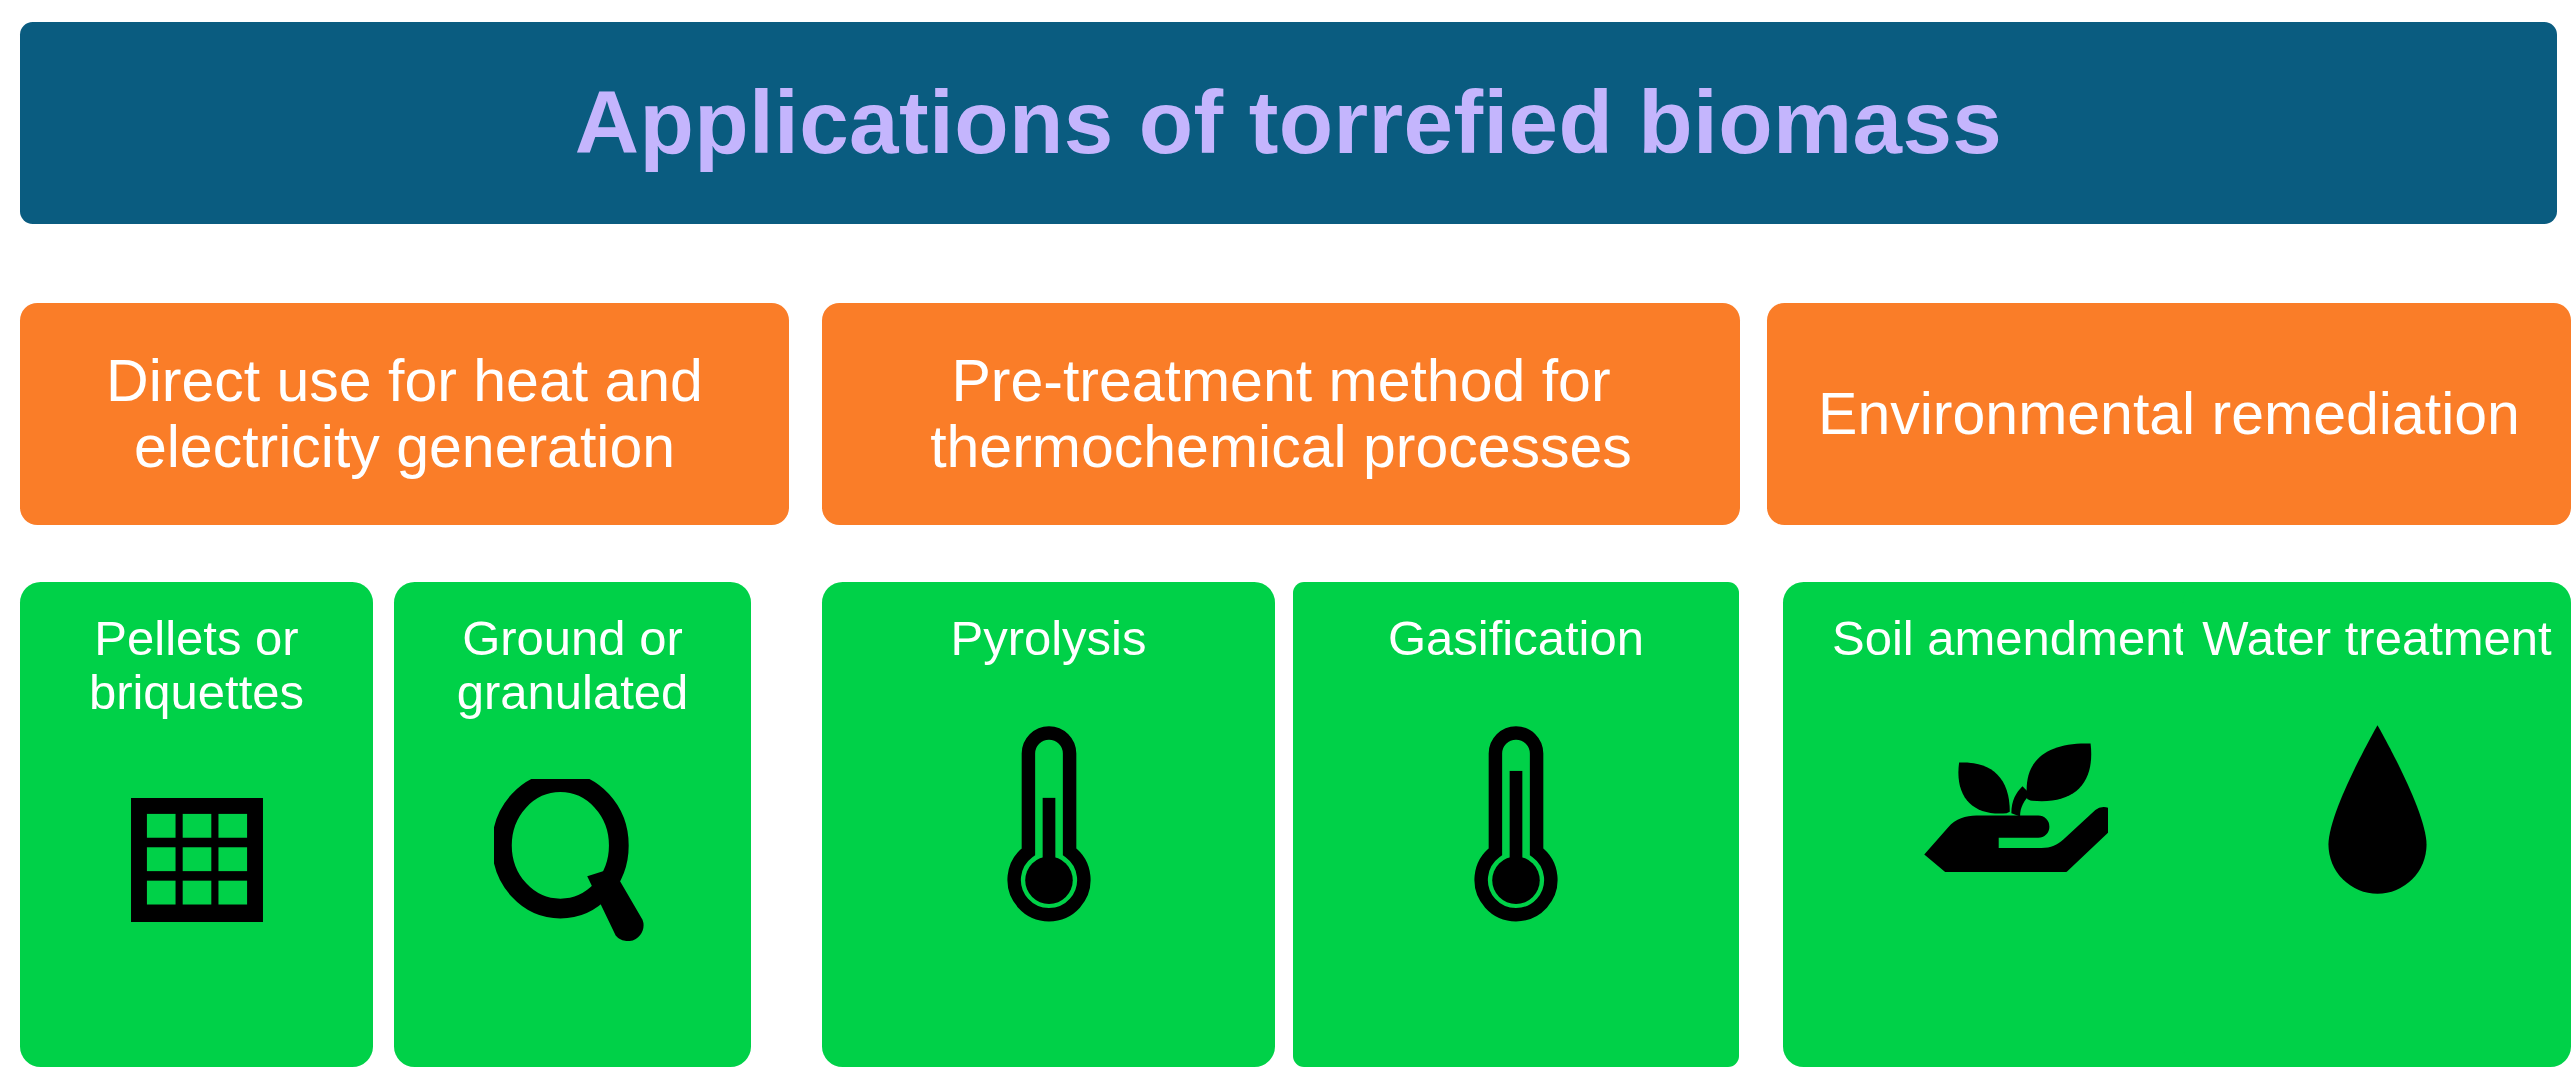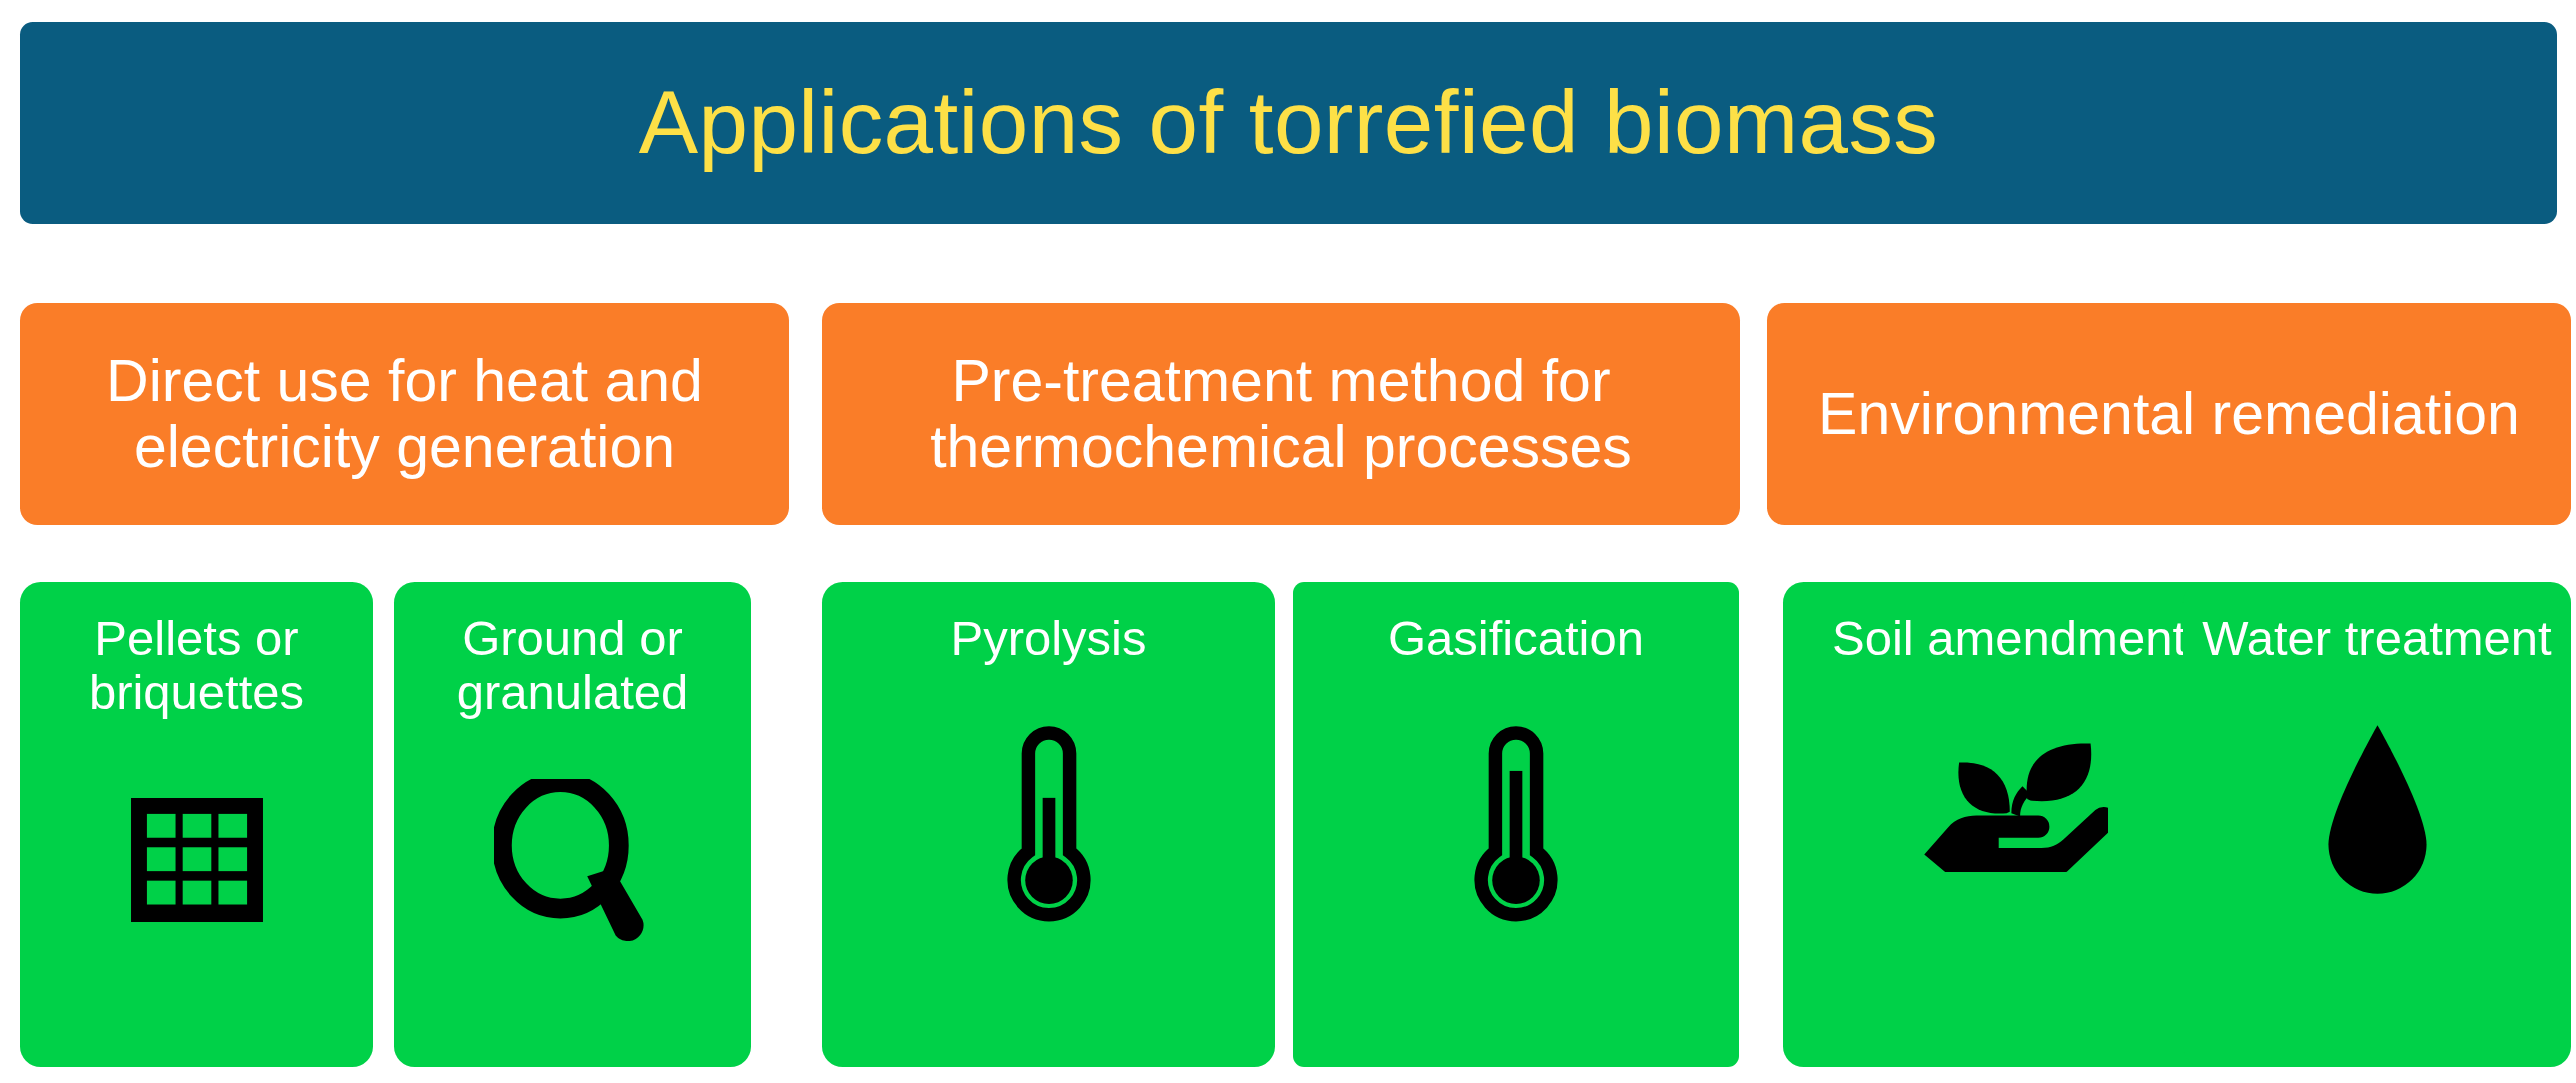--- a/index.html
+++ b/index.html
@@ -31,23 +31,23 @@
     width: 2537px;
     height: 202px;
     background: #0A5C80;
     border-radius: 12.7px;
     display: flex;
     align-items: center;
     justify-content: center;
     box-sizing: border-box;
   }
   .title-text {
-    color: #fde047;
+    color: #c4b5fd;
     font-size: 89px;
-    font-weight: 400;
+    font-weight: 700;
     line-height: 1.05;
     letter-spacing: 0.4px;
     text-align: left;
     white-space: nowrap;
   }
 
   
   .cat-box {
     position: absolute;
     top: 303px;

